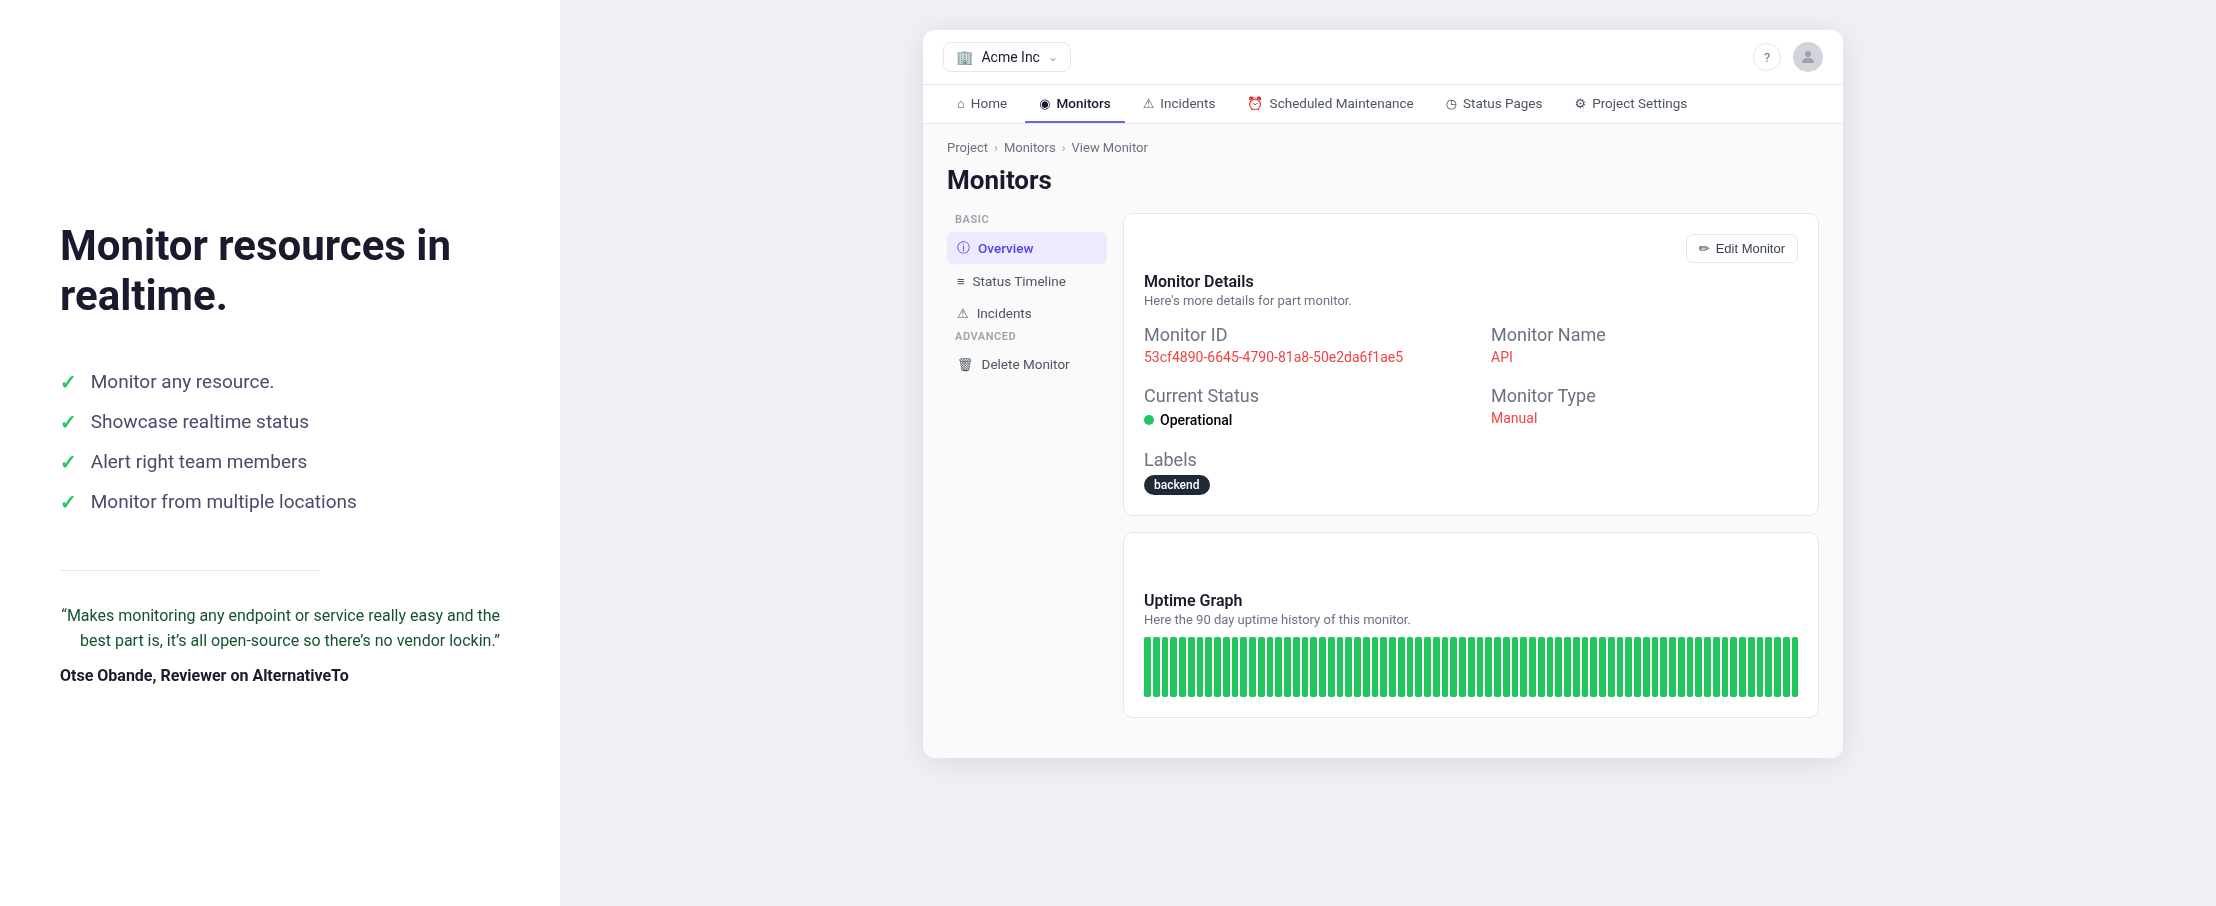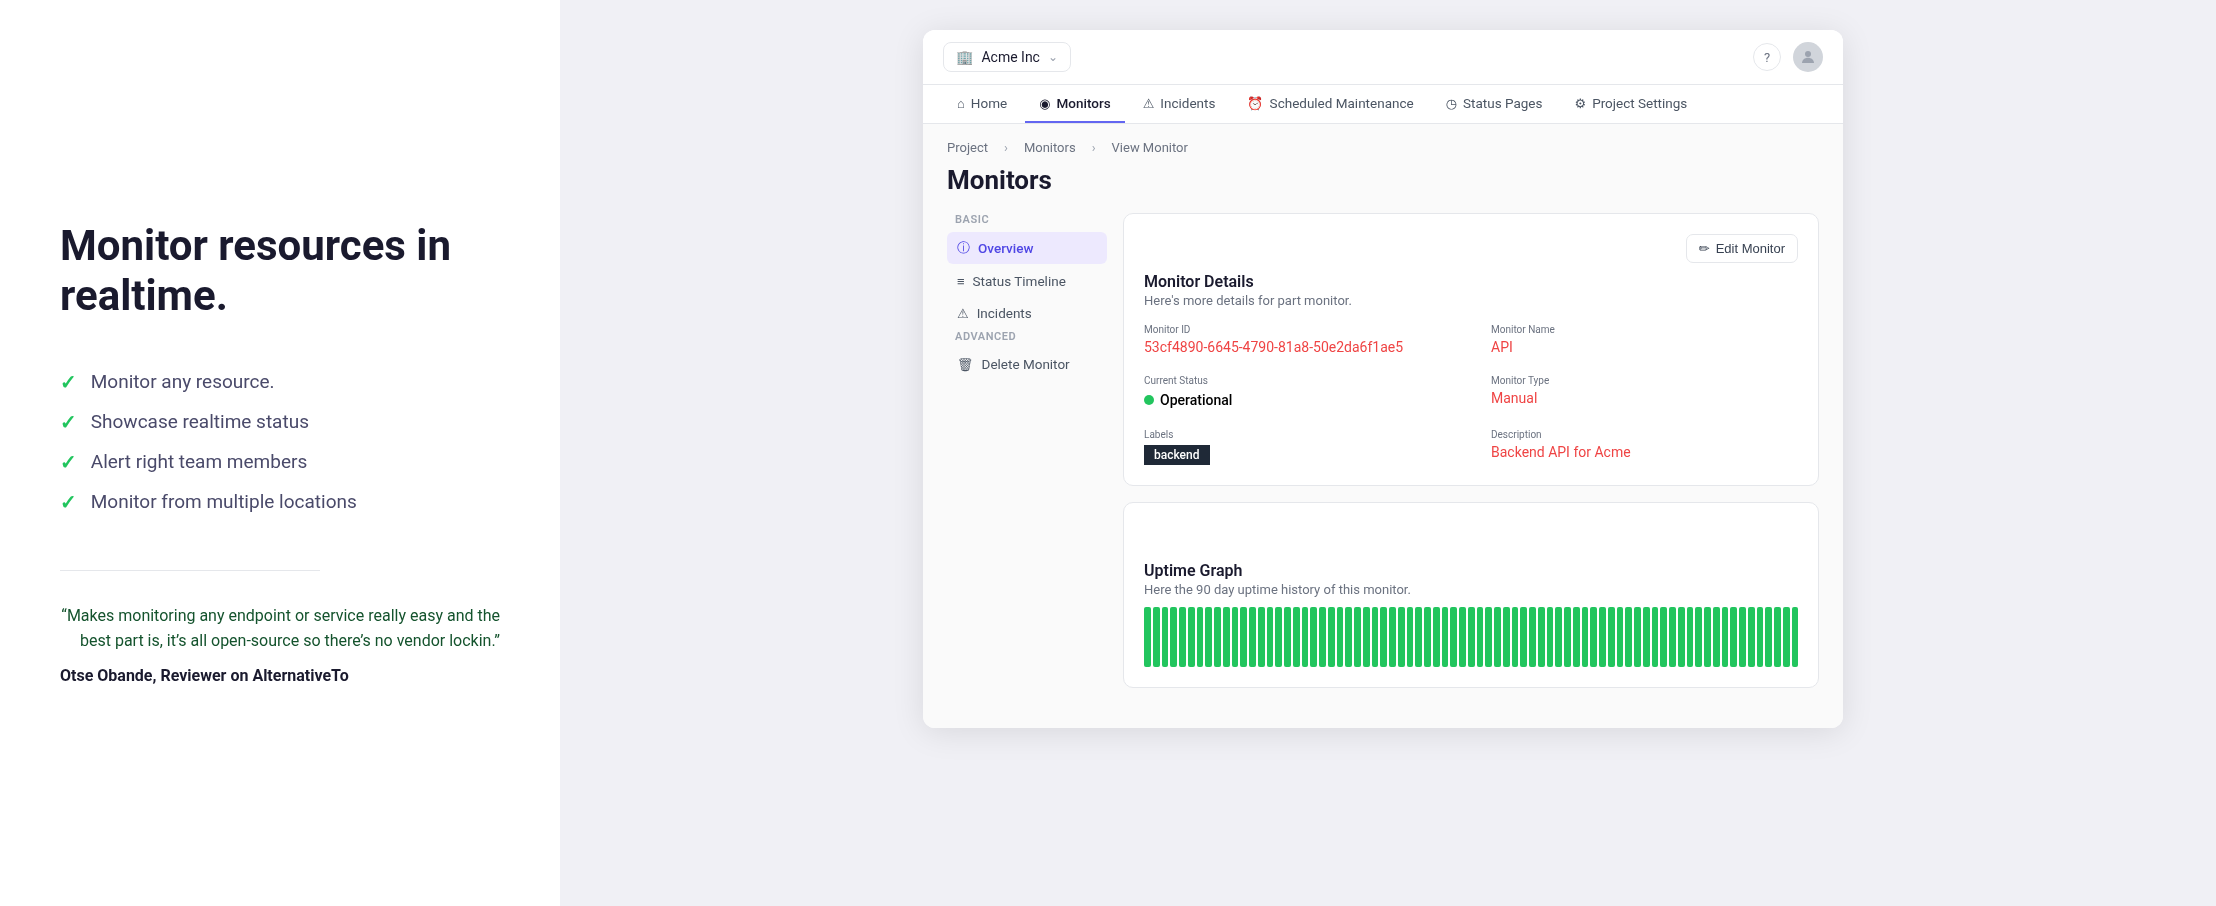--- a/index.html
+++ b/index.html
@@ -173,21 +173,21 @@
     
     .content-area {
       padding: 16px 24px 24px;
       background: #fafafa;
     }
 
     
     .breadcrumb {
       display: flex;
       align-items: center;
-      gap: 16px;
+      gap: 6px;
       font-size: 13px;
       color: #6b7280;
       margin-bottom: 10px;
     }
     .breadcrumb-sep { color: #9ca3af; }
     .breadcrumb a { color: #6b7280; text-decoration: none; cursor: pointer; }
 
     
     .page-title {
       font-size: 26px;
@@ -284,21 +284,21 @@
     }
 
     
     .details-grid {
       display: grid;
       grid-template-columns: 1fr 1fr;
       gap: 20px 40px;
     }
     .detail-item {}
     .detail-label {
-      font-size: 10px;
+      font-size: 18px;
       color: #6b7280;
       margin-bottom: 4px;
     }
     .detail-value {
       font-size: 14px;
       color: #ef4444;
       font-weight: 400;
       word-break: break-all;
     }
     .status-badge {
@@ -314,21 +314,21 @@
       height: 10px;
       border-radius: 50%;
       background: #22c55e;
       flex-shrink: 0;
     }
     .label-tag {
       display: inline-flex;
       align-items: center;
       background: #1f2937;
       color: #fff;
-      border-radius: 0;
+      border-radius: 10px;
       padding: 3px 10px;
       font-size: 12px;
       font-weight: 500;
     }
     .uptime-bars {
       display: flex;
       gap: 2px;
       align-items: flex-end;
       height: 60px;
       margin-top: 10px;
@@ -481,24 +481,20 @@
                 </div>
               </div>
               <div class="detail-item">
                 <div class="detail-label">Monitor Type</div>
                 <div class="detail-value">Manual</div>
               </div>
               <div class="detail-item">
                 <div class="detail-label">Labels</div>
                 <span class="label-tag">backend</span>
               </div>
-              <div class="detail-item">
-                <div class="detail-label">Description</div>
-                <div class="detail-value">Backend API for Acme</div>
-              </div>
             </div>
           </div>
 
           <div class="card">
             <div class="card-title">Uptime Graph</div>
             <div class="card-subtitle">Here the 90 day uptime history of this monitor.</div>
             <div class="uptime-bars" id="uptime-bars">
                 <div class="uptime-bar"></div>
                 <div class="uptime-bar"></div>
                 <div class="uptime-bar"></div>

